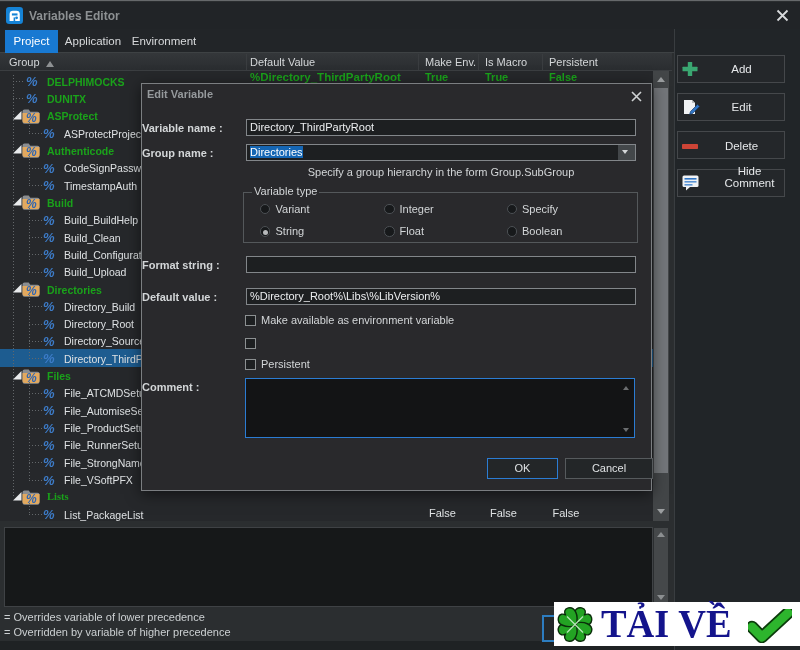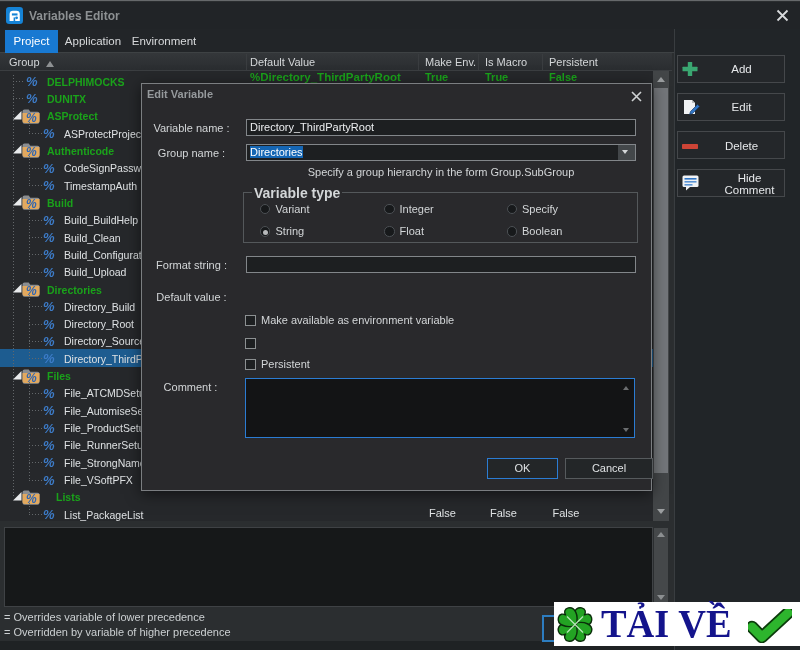--- a/index.html
+++ b/index.html
@@ -12,21 +12,21 @@
 .dots-h{height:1px;background-image:repeating-linear-gradient(to right,#63676a 0 1px,transparent 1px 3px);}
 .pct{position:absolute;color:#3d7cc9;font-weight:bold;font-size:13px;font-style:italic;}
 .row{position:absolute;left:0;width:653px;height:18px;}
 .rtext{position:absolute;top:3.5px;font-size:10.5px;white-space:nowrap;color:#dee1e3;}
 .gtext{position:absolute;top:3px;font-size:11px;white-space:nowrap;}
 .hdrsep{position:absolute;top:53px;height:16px;width:1px;background:#3a3d40;}
 .hlabel{position:absolute;top:55px;font-size:11px;color:#d4d7d9;white-space:nowrap;}
 .btn{position:absolute;left:677px;width:108px;height:28px;background:#24272a;
  border:1px solid #45484b;}
 .btxt{position:absolute;left:698px;width:87px;text-align:center;font-size:11.5px;color:#e6e8ea;}
-.dlabel{position:absolute;font-size:11px;color:#d3d6d8;text-align:center;white-space:nowrap;}
+.dlabel{position:absolute;font-size:11px;color:#d3d6d8;text-align:left;white-space:nowrap;font-weight:bold;}
 .dinput{position:absolute;left:104px;width:390px;height:17px;background:#1d1f21;
  border:1px solid #82868a;font-size:11px;color:#eceef0;line-height:15px;padding-left:3px;white-space:nowrap;}
 .cbox{position:absolute;left:103px;width:11px;height:11px;background:#1d1f21;border:1px solid #8c9092;}
 .cblabel{position:absolute;left:119px;font-size:11px;color:#d3d6d8;white-space:nowrap;}
 .radio{position:absolute;width:10.5px;height:10.5px;border-radius:50%;background:#17191b;border:1px solid #4c5054;}
 .rlabel{position:absolute;font-size:11px;color:#d3d6d8;white-space:nowrap;}
 .arrow-up{width:0;height:0;border-left:4px solid transparent;border-right:4px solid transparent;border-bottom:5px solid #9fa2a4;}
 .arrow-dn{width:0;height:0;border-left:4px solid transparent;border-right:4px solid transparent;border-top:5px solid #9fa2a4;}
 </style></head><body>
 <div id="win">
@@ -214,21 +214,21 @@
     </div>
 <div class="row" style="top:486.9px;">
       <svg class="abs" style="left:13px;top:4px;" width="9" height="9" viewBox="0 0 9 9">
 <path d="M8.5 0 V8.5 H0 Z" fill="#e8eaec"></path>
 </svg>
       <svg class="abs" style="left:22px;top:1px;" width="18" height="16" viewBox="0 0 18 16">
 <path d="M0.5 3.5 q0 -2 2 -2 h4.2 l1.6 2.2 h7.2 q2 0 2 2 v8 q0 2 -2 2 h-13 q-2 0 -2 -2 z" fill="#8b8e91"></path>
 <path d="M0.5 5 h17 v7.5 q0 2.5 -2.5 2.5 h-12 q-2.5 0 -2.5 -2.5 z" fill="#e2a95f"></path>
 <text x="9.4" y="13.6" font-size="12" font-weight="bold" font-style="italic" fill="#2e66b4" text-anchor="middle" font-family="Liberation Sans,sans-serif">%</text>
 </svg>
-      <div class="rtext green" style="left:56px;">Lists</div>
+      <div class="rtext green" style="left:47px;font-family:Liberation Serif, serif;">Lists</div>
     </div>
 <div class="row" style="top:504.2px;">
       <div class="dots-h abs" style="left:29px;top:9px;width:13px;"></div>
       <span class="pct" style="left:43px;top:2px;">%</span>
       <div class="rtext" style="left:64px;">List_PackageList</div>
     </div>
 <div class="dots-v abs" style="left:13px;top:74px;height:422px;"></div>
 <div class="dots-v abs" style="left:29px;top:120.7px;height:11.3px;"></div>
 <div class="dots-v abs" style="left:29px;top:155.3px;height:28.7px;"></div>
 <div class="dots-v abs" style="left:29px;top:207.3px;height:63.3px;"></div>
@@ -272,21 +272,21 @@
 </svg>
 <div class="btxt" style="top:138.5px;">Delete</div>
 
 <svg class="abs" style="left:682px;top:174px;" width="17" height="16" viewBox="0 0 17 16">
  <rect x="0.5" y="0.5" width="16" height="11.5" rx="1.5" fill="#f0f2f4"></rect>
  <path d="M4 12 l0 3.5 4 -3.5 z" fill="#f0f2f4"></path>
  <rect x="2.5" y="3" width="12" height="1.6" fill="#2f74c4"></rect>
  <rect x="2.5" y="6" width="12" height="1.6" fill="#5a93d4"></rect>
  <rect x="2.5" y="9" width="8" height="1.6" fill="#5a93d4"></rect>
 </svg>
-<div class="btxt" style="top:171px;padding-left:16px;">Hide Comment</div>
+<div class="btxt" style="top:164px;padding-left:16px;">Hide Comment</div>
 
 <div class="abs" style="left:4px;top:526px;width:649px;height:80px;background:#161819;border:1px solid #3f4245;"></div>
 <div class="abs" style="left:654px;top:527px;width:14px;height:75px;background:#45484a;"></div>
 <div class="abs arrow-up" style="left:657px;top:531px;border-bottom-color:#8c8f91;"></div>
 <div class="abs arrow-dn" style="left:657px;top:594px;border-top-color:#8c8f91;"></div>
 
 <div class="abs" style="left:4px;top:624.5px;font-size:11px;color:#ccd0d2;">= Overridden by variable of higher precedence</div>
 <div class="abs" style="left:4px;top:610px;font-size:11px;color:#ccd0d2;">= Overrides variable of lower precedence</div>
 <div class="abs" style="left:0;top:640px;width:674px;height:10px;background:#1f2224;"></div>
 
@@ -302,40 +302,41 @@
  <div class="dinput" style="top:35px;">Directory_ThirdPartyRoot</div>
 
  <div class="dlabel" style="left:0px;top:63px;width:99px;">Group name :</div>
  <div class="dinput" style="top:60px;"><span style="background:#1566b4;color:#fff;">Directories</span></div>
  <div class="abs" style="left:476px;top:61px;width:17px;height:15px;background:#43474a;"></div>
  <div class="abs arrow-dn" style="left:480px;top:66px;border-top-width:4px;border-left-width:3.5px;border-right-width:3.5px;border-top-color:#d4d7d9;"></div>
 
  <div class="abs" style="left:104px;top:82px;width:390px;text-align:center;font-size:11px;color:#d3d6d8;">Specify a group hierarchy in the form Group.SubGroup</div>
 
  <div class="abs" style="left:101px;top:108px;width:395px;height:51px;border:1px solid #54585b;"></div>
- <div class="abs" style="left:110px;top:101px;background:#29292c;padding:0 2px;font-size:14px;color:#d3d6d8;font-weight:bold;">Variable type</div>
+ <div class="abs" style="left:110px;top:101px;background:#29292c;padding:0 2px;font-size:11px;color:#d3d6d8;">Variable type</div>
 
  <div class="radio" style="left:117.5px;top:119.5px;"></div>
       <div class="rlabel" style="left:133.5px;top:118.5px;">Variant</div>
  <div class="radio" style="left:242px;top:119.5px;"></div>
       <div class="rlabel" style="left:257.5px;top:118.5px;">Integer</div>
  <div class="radio" style="left:364.5px;top:119.5px;"></div>
       <div class="rlabel" style="left:380px;top:118.5px;">Specify</div>
  <div class="radio" style="left:117.5px;top:142px;"></div>
       <div class="abs" style="left:121.25px;top:145.75px;width:5px;height:5px;border-radius:50%;background:#b7b9bb;"></div>
       <div class="rlabel" style="left:133.5px;top:141px;">String</div>
  <div class="radio" style="left:242px;top:142px;"></div>
       <div class="rlabel" style="left:257.5px;top:141px;">Float</div>
  <div class="radio" style="left:364.5px;top:142px;"></div>
       <div class="rlabel" style="left:380px;top:141px;">Boolean</div>
 
  <div class="dlabel" style="left:0px;top:175px;width:99px;">Format string :</div>
  <div class="dinput" style="top:172px;"></div>
 
  <div class="dlabel" style="left:0px;top:207px;width:99px;">Default value :</div>
+ <div class="dinput" style="top:204px;">%Directory_Root%\Libs\%LibVersion%</div>
 
  <div class="cbox" style="top:231px;"></div>
       <div class="cblabel" style="top:229.5px;">Make available as environment variable</div>
  <div class="cbox" style="top:254px;"></div>
  <div class="cbox" style="top:275px;"></div>
       <div class="cblabel" style="top:273.5px;">Persistent</div>
 
  <div class="dlabel" style="left:0px;top:296.5px;width:97px;">Comment :</div>
  <div class="abs" style="left:103px;top:293.5px;width:390px;height:60px;background:#131415;border:1.5px solid #2b7cd3;"></div>
  <div class="abs arrow-up" style="left:481px;top:302px;border-left-width:3.5px;border-right-width:3.5px;border-bottom-width:4.5px;border-bottom-color:#6b6e70;"></div>

